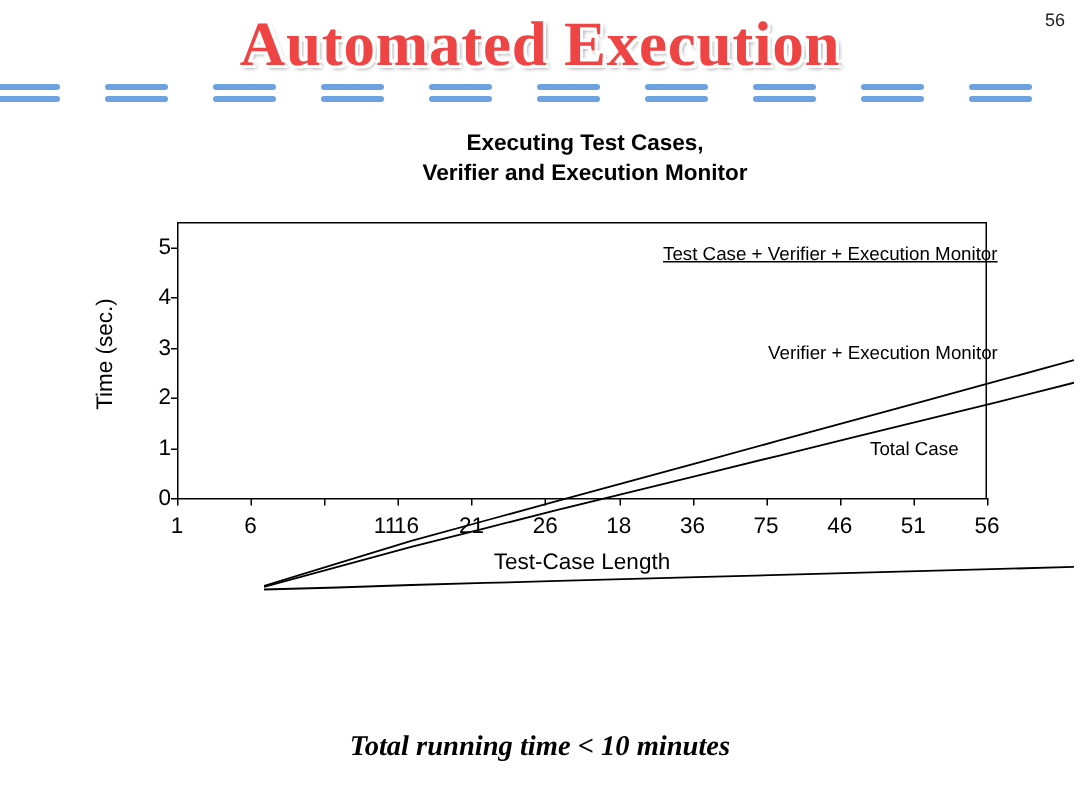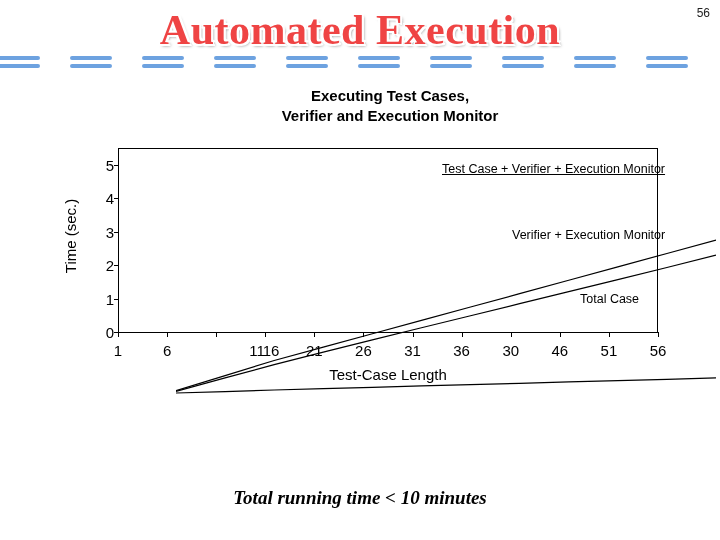--- a/index.html
+++ b/index.html
@@ -210,25 +210,25 @@
       <div class="x-tick" style="left: 107.091px;">6</div>
       <div class="x-tick-mark" style="left: 107.091px;"></div>
       <div class="x-tick" style="left: 149px; margin-left: 48px;">11</div>
       <div class="x-tick-mark" style="left: 156.182px;"></div>
       <div class="x-tick" style="left: 211px;">16</div>
       <div class="x-tick-mark" style="left: 205.273px;"></div>
       <div class="x-tick" style="left: 254.364px;">21</div>
       <div class="x-tick-mark" style="left: 254.364px;"></div>
       <div class="x-tick" style="left: 303.455px;">26</div>
       <div class="x-tick-mark" style="left: 303.455px;"></div>
-      <div class="x-tick" style="left: 352.545px;">31</div>
+      <div class="x-tick" style="left: 352.545px;">18</div>
       <div class="x-tick-mark" style="left: 352.545px;"></div>
       <div class="x-tick" style="left: 401.636px;">36</div>
       <div class="x-tick-mark" style="left: 401.636px;"></div>
-      <div class="x-tick" style="left: 450.727px;">30</div>
+      <div class="x-tick" style="left: 450.727px;">75</div>
       <div class="x-tick-mark" style="left: 450.727px;"></div>
       <div class="x-tick" style="left: 499.818px;">46</div>
       <div class="x-tick-mark" style="left: 499.818px;"></div>
       <div class="x-tick" style="left: 548.909px;">51</div>
       <div class="x-tick-mark" style="left: 548.909px;"></div>
       <div class="x-tick" style="left: 598px;">56</div>
       <div class="x-tick-mark" style="left: 598px;"></div>
     </div>
   <div id="series-labels-container">
       <div class="series-label" style="left: 382px; top: 76px; text-decoration: underline;">Test Case + Verifier + Execution Monitor</div>

